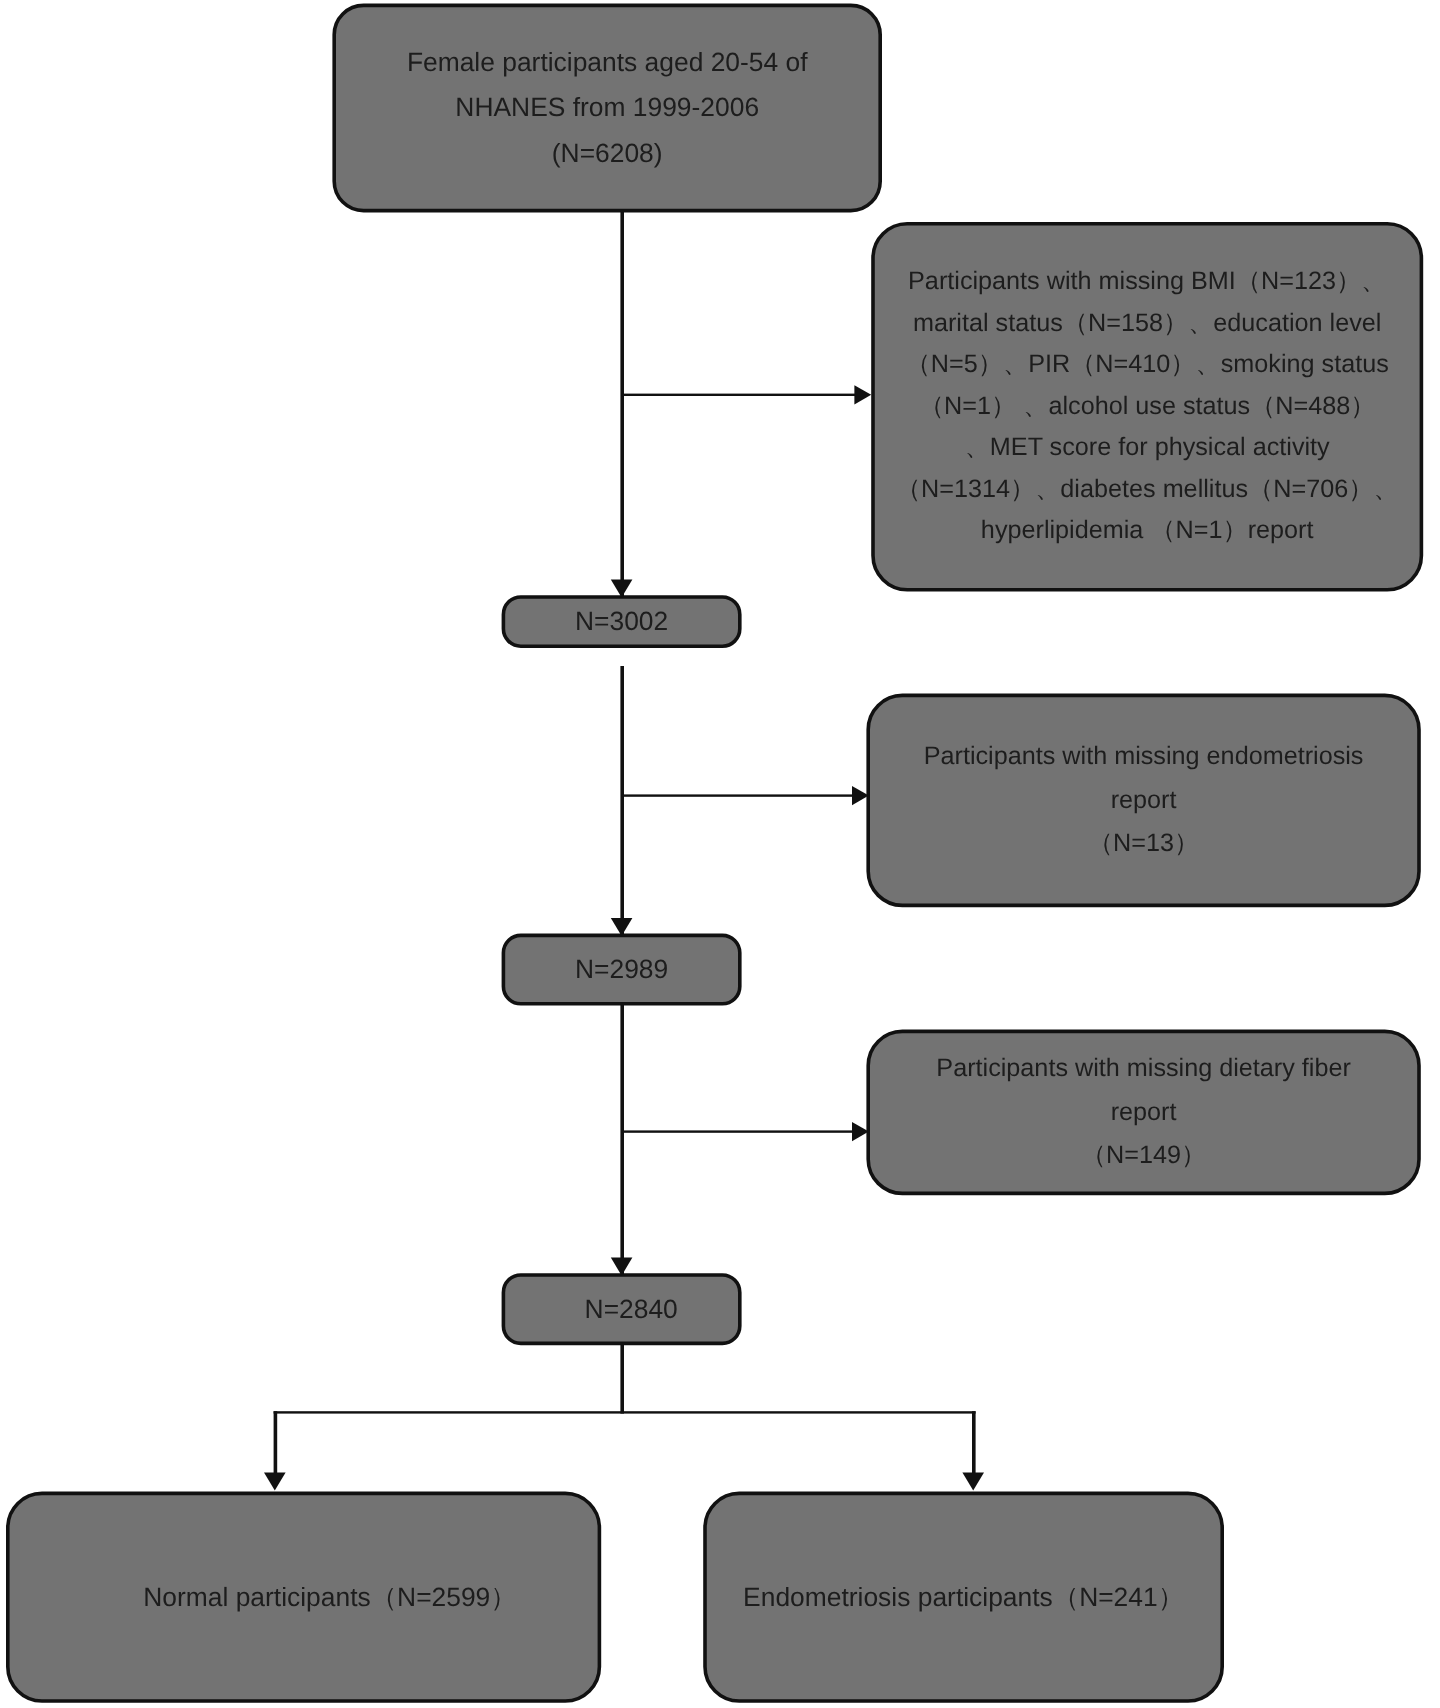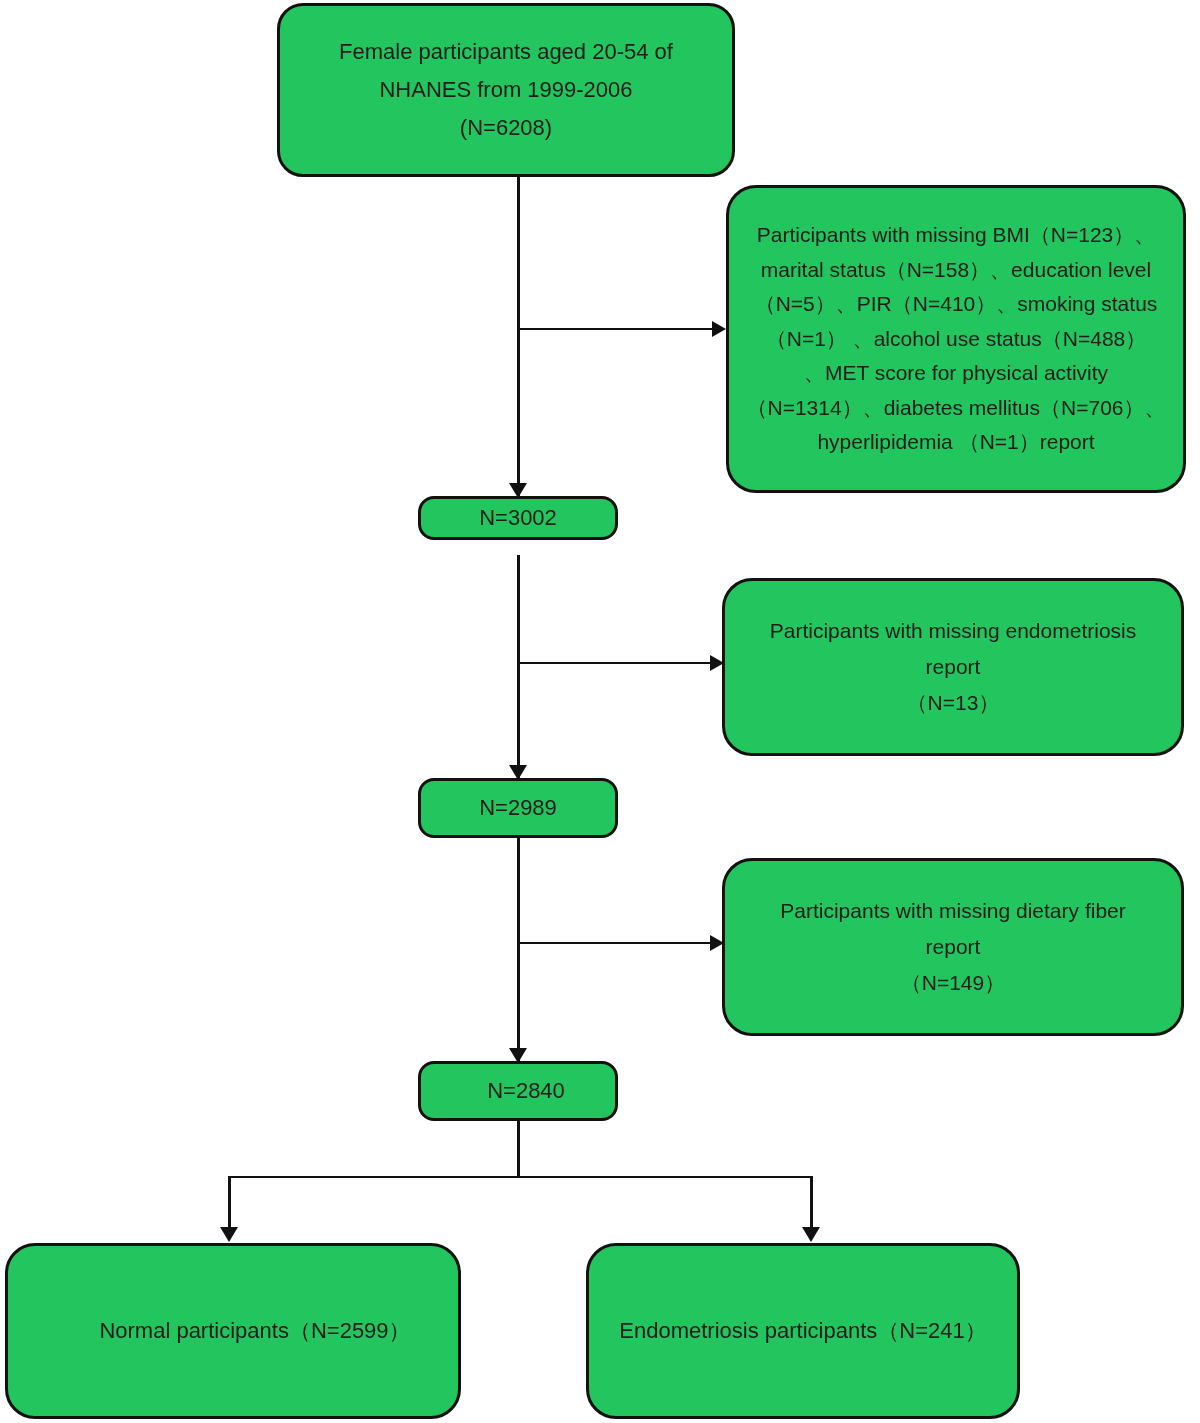--- a/index.html
+++ b/index.html
@@ -16,21 +16,21 @@
     width: 1200px;
     height: 1423px;
     background: #ffffff;
     overflow: hidden;
   }
   .node {
     position: absolute;
     box-sizing: border-box;
     border: 3px solid #111111;
     border-radius: 26px;
-    background: #22c55e;
+    background: #737373;
     display: flex;
     align-items: center;
     justify-content: center;
     text-align: center;
     z-index: 2;
   }
   .node .node-text {
     display: block;
     width: 100%;
     padding: 0 14px;
@@ -47,25 +47,25 @@
   #node-exclusion-1 .node-text { font-size: 21px; line-height: 1.64; padding: 0 16px; }
 
   #node-n3002        { left: 418px; top: 496px;  width: 200px; height: 44px;  border-radius: 16px; }
   #node-n2989        { left: 418px; top: 778px;  width: 200px; height: 60px;  border-radius: 16px; }
   #node-n2840        { left: 418px; top: 1061px; width: 200px; height: 60px;  border-radius: 16px; padding-left: 16px; }
   #node-n3002 .node-text,
   #node-n2989 .node-text,
   #node-n2840 .node-text { font-size: 22px; }
 
   #node-exclusion-2  { left: 722px; top: 578px;  width: 462px; height: 178px; border-radius: 30px; }
-  #node-exclusion-3  { left: 722px; top: 858px;  width: 462px; height: 178px; border-radius: 30px; }
+  #node-exclusion-3  { left: 722px; top: 858px;  width: 462px; height: 138px; border-radius: 30px; }
   #node-exclusion-2 .node-text,
   #node-exclusion-3 .node-text { font-size: 21px; line-height: 1.72; }
 
-  #node-normal       { left: 5px;   top: 1243px; width: 456px; height: 176px; border-radius: 30px; padding-left: 44px; }
+  #node-normal       { left: 5px;   top: 1243px; width: 496px; height: 176px; border-radius: 30px; padding-left: 44px; }
   #node-endo         { left: 586px; top: 1243px; width: 434px; height: 176px; border-radius: 30px; }
   #node-normal .node-text,
   #node-endo .node-text { font-size: 22px; }
 
   
   .conn {
     position: absolute;
     background: #111111;
     z-index: 1;
   }

